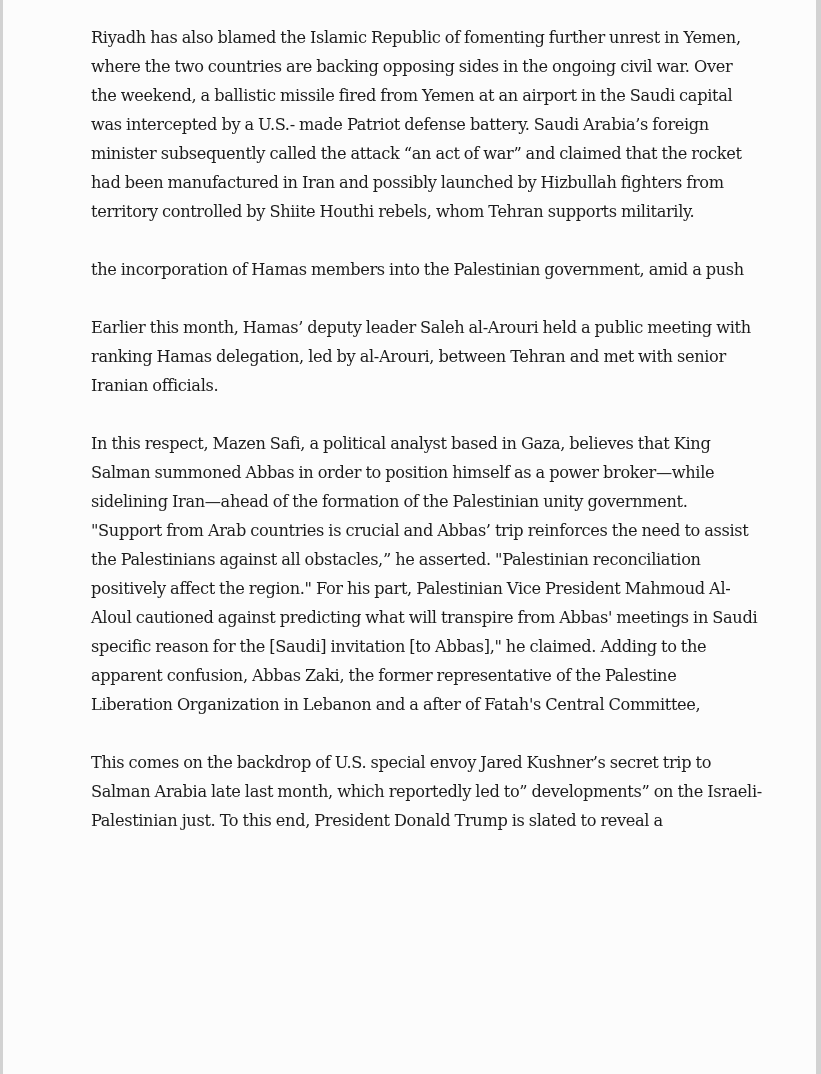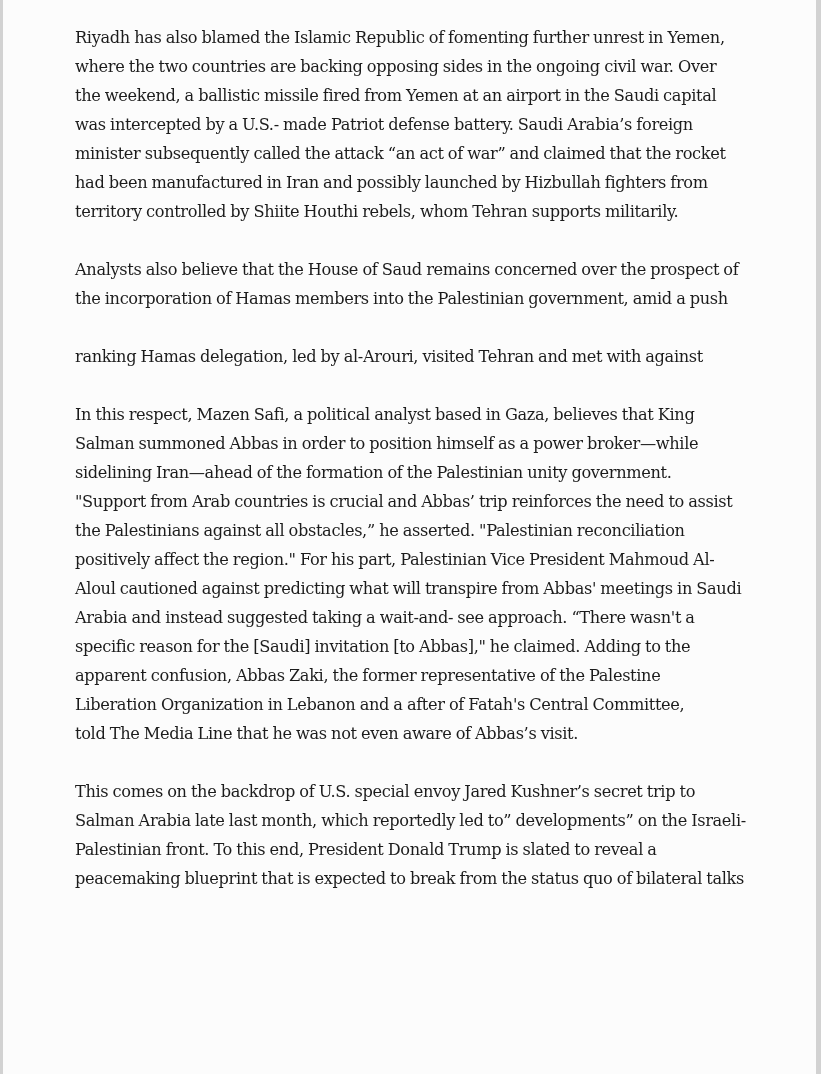--- a/index.html
+++ b/index.html
@@ -27,21 +27,21 @@
       top: 23px;
       width: 690px;
       font-family: "DejaVu Serif", serif;
       font-size: 16.2px;
       line-height: 29px;
       color: #1c1c1c;
       letter-spacing: -0.35px;
       word-spacing: -0.5px;
     }
     .article p {
-      margin: 0 0 29px 0;
+      margin: 0 0 29px 16px;
     }
     .line {
       display: block;
       white-space: nowrap;
     }
   </style>
 </head>
 <body>
 
 <div class="page">
@@ -51,44 +51,42 @@
       <span class="line">Riyadh has also blamed the Islamic Republic of fomenting further unrest in Yemen,</span>
       <span class="line">where the two countries are backing opposing sides in the ongoing civil war. Over</span>
       <span class="line">the weekend, a ballistic missile fired from Yemen at an airport in the Saudi capital</span>
       <span class="line">was intercepted by a U.S.- made Patriot defense battery. Saudi Arabia’s foreign</span>
       <span class="line">minister subsequently called the attack “an act of war” and claimed that the rocket</span>
       <span class="line">had been manufactured in Iran and possibly launched by Hizbullah fighters from</span>
       <span class="line">territory controlled by Shiite Houthi rebels, whom Tehran supports militarily.</span>
     </p>
 
     <p>
-      <span class="line">Analysts also believe that the House of Saud remains concerned over the prospect of</span>
       <span class="line">the incorporation of Hamas members into the Palestinian government, amid a push</span>
     </p>
 
     <p>
-      <span class="line">ranking Hamas delegation, led by al-Arouri, visited Tehran and met with against</span>
+      <span class="line">Earlier this month, Hamas’ deputy leader Saleh al-Arouri held a public meeting with</span>
+      <span class="line">ranking Hamas delegation, led by al-Arouri, between Tehran and met with senior</span>
+      <span class="line">Iranian officials.</span>
     </p>
 
     <p>
       <span class="line">In this respect, Mazen Safi, a political analyst based in Gaza, believes that King</span>
       <span class="line">Salman summoned Abbas in order to position himself as a power broker—while</span>
       <span class="line">sidelining Iran—ahead of the formation of the Palestinian unity government.</span>
       <span class="line">"Support from Arab countries is crucial and Abbas’ trip reinforces the need to assist</span>
       <span class="line">the Palestinians against all obstacles,” he asserted. "Palestinian reconciliation</span>
       <span class="line">positively affect the region." For his part, Palestinian Vice President Mahmoud Al-</span>
       <span class="line">Aloul cautioned against predicting what will transpire from Abbas' meetings in Saudi</span>
-      <span class="line">Arabia and instead suggested taking a wait-and- see approach. “There wasn't a</span>
       <span class="line">specific reason for the [Saudi] invitation [to Abbas]," he claimed. Adding to the</span>
       <span class="line">apparent confusion, Abbas Zaki, the former representative of the Palestine</span>
       <span class="line">Liberation Organization in Lebanon and a after of Fatah's Central Committee,</span>
-      <span class="line">told The Media Line that he was not even aware of Abbas’s visit.</span>
     </p>
 
     <p>
       <span class="line">This comes on the backdrop of U.S. special envoy Jared Kushner’s secret trip to</span>
       <span class="line">Salman Arabia late last month, which reportedly led to” developments” on the Israeli-</span>
-      <span class="line">Palestinian front. To this end, President Donald Trump is slated to reveal a</span>
-      <span class="line">peacemaking blueprint that is expected to break from the status quo of bilateral talks</span>
+      <span class="line">Palestinian just. To this end, President Donald Trump is slated to reveal a</span>
     </p>
 
   </div>
 </div>
 
 </body></html>

